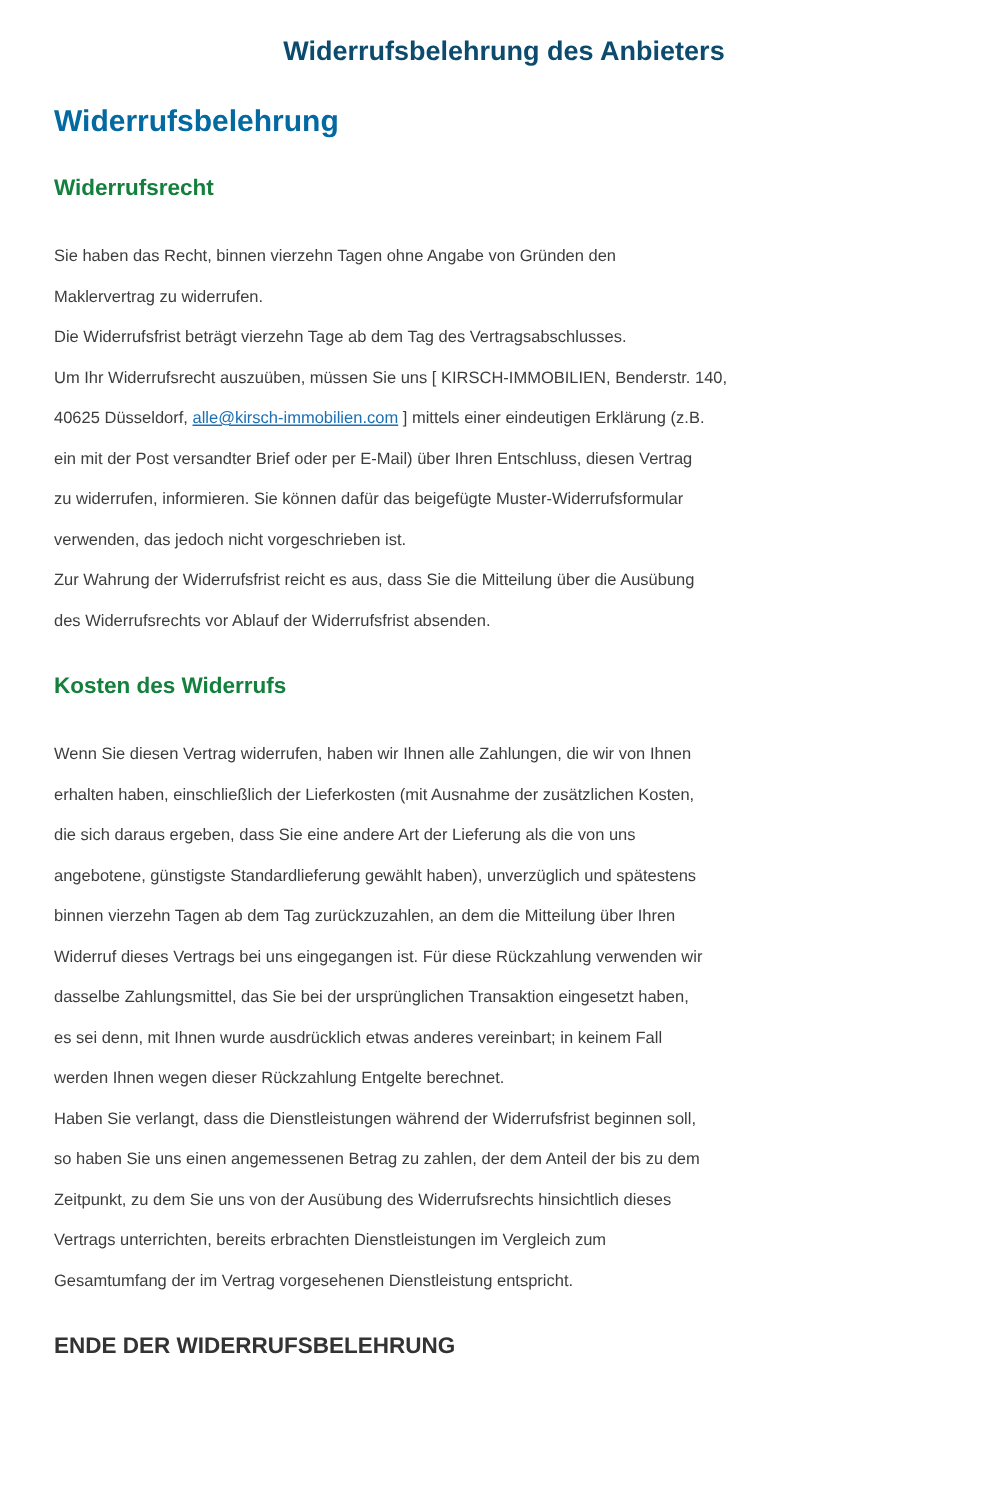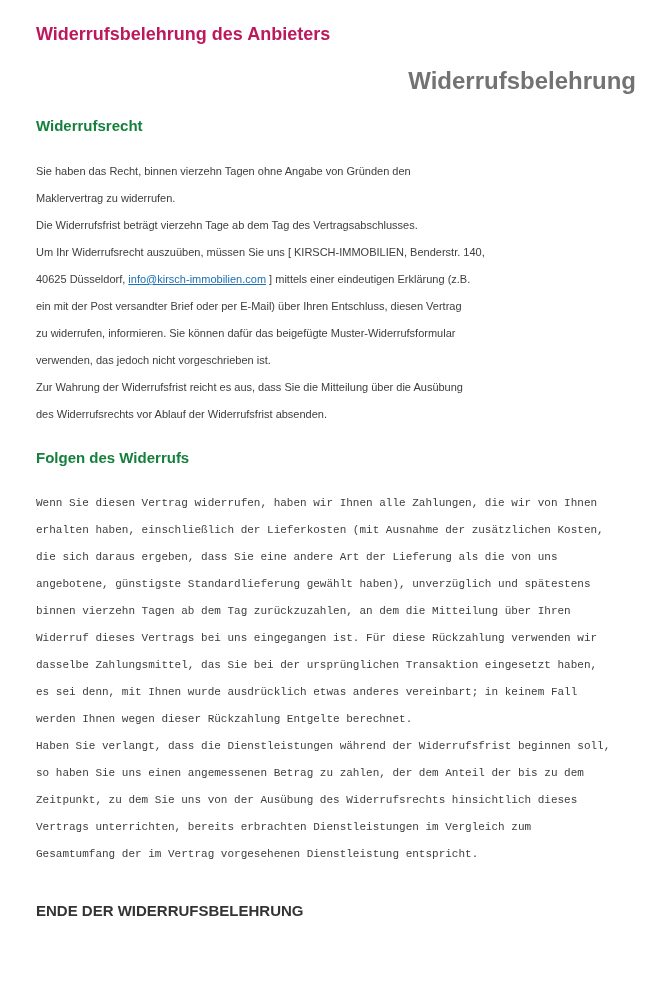--- a/index.html
+++ b/index.html
@@ -13,53 +13,52 @@
     box-sizing: border-box;
     padding: 22px 36px 18px 36px;
     background: #ffffff;
     font-family: "Liberation Sans", sans-serif;
     color: #3d3d3d;
   }
   .section-heading {
     font-size: 18px;
     line-height: 24px;
     font-weight: 700;
-    color: #be185d;
+    color: #0c4a6e;
     margin: 0 0 20px 0;
+    text-align: center;
   }
   .intro-paragraph {
     font-size: 15px;
     line-height: 27px;
     margin: 0 0 24px 0;
     white-space: pre-line;
   }
   .main-heading {
-    font-size: 24px;
+    font-size: 20px;
     line-height: 30px;
     font-weight: 700;
-    color: #737373;
+    color: #0369a1;
     margin: 0 0 20px 0;
-    text-align: right;
   }
   .sub-heading {
     font-size: 15px;
     line-height: 20px;
     font-weight: 700;
     color: #15803d;
     margin: 0 0 22px 0;
   }
   .body-paragraph {
     font-size: 11px;
     line-height: 27px;
     margin: 0 0 20px 0;
     white-space: pre-line;
   }
   .body-paragraph.consequences {
-    margin-bottom: 33px;
-    font-family: Liberation Mono, monospace;
+    margin-bottom: 20px;
   }
   .email-link {
     color: #1a6fb5;
     text-decoration: underline;
     cursor: pointer;
   }
   .end-heading {
     font-size: 15px;
     line-height: 20px;
     font-weight: 700;
@@ -76,28 +75,28 @@
 
 
   <h1 class="main-heading">Widerrufsbelehrung</h1>
 
   <h4 class="sub-heading">Widerrufsrecht</h4>
 
   <p class="body-paragraph"><span>Sie haben das Recht, binnen vierzehn Tagen ohne Angabe von Gründen den
 Maklervertrag zu widerrufen.
 Die Widerrufsfrist beträgt vierzehn Tage ab dem Tag des Vertragsabschlusses.
 Um Ihr Widerrufsrecht auszuüben, müssen Sie uns [ KIRSCH-IMMOBILIEN, Benderstr. 140,
-40625 Düsseldorf, </span><a class="email-link" href="#">info@kirsch-immobilien.com</a><span> ] mittels einer eindeutigen Erklärung (z.B.
+40625 Düsseldorf, </span><a class="email-link" href="#">alle@kirsch-immobilien.com</a><span> ] mittels einer eindeutigen Erklärung (z.B.
 ein mit der Post versandter Brief oder per E-Mail) über Ihren Entschluss, diesen Vertrag
 zu widerrufen, informieren. Sie können dafür das beigefügte Muster-Widerrufsformular
 verwenden, das jedoch nicht vorgeschrieben ist.
 Zur Wahrung der Widerrufsfrist reicht es aus, dass Sie die Mitteilung über die Ausübung
 des Widerrufsrechts vor Ablauf der Widerrufsfrist absenden.</span></p>
 
-  <h4 class="sub-heading">Folgen des Widerrufs</h4>
+  <h4 class="sub-heading">Kosten des Widerrufs</h4>
 
   <p class="body-paragraph consequences">Wenn Sie diesen Vertrag widerrufen, haben wir Ihnen alle Zahlungen, die wir von Ihnen
 erhalten haben, einschließlich der Lieferkosten (mit Ausnahme der zusätzlichen Kosten,
 die sich daraus ergeben, dass Sie eine andere Art der Lieferung als die von uns
 angebotene, günstigste Standardlieferung gewählt haben), unverzüglich und spätestens
 binnen vierzehn Tagen ab dem Tag zurückzuzahlen, an dem die Mitteilung über Ihren
 Widerruf dieses Vertrags bei uns eingegangen ist. Für diese Rückzahlung verwenden wir
 dasselbe Zahlungsmittel, das Sie bei der ursprünglichen Transaktion eingesetzt haben,
 es sei denn, mit Ihnen wurde ausdrücklich etwas anderes vereinbart; in keinem Fall
 werden Ihnen wegen dieser Rückzahlung Entgelte berechnet.

